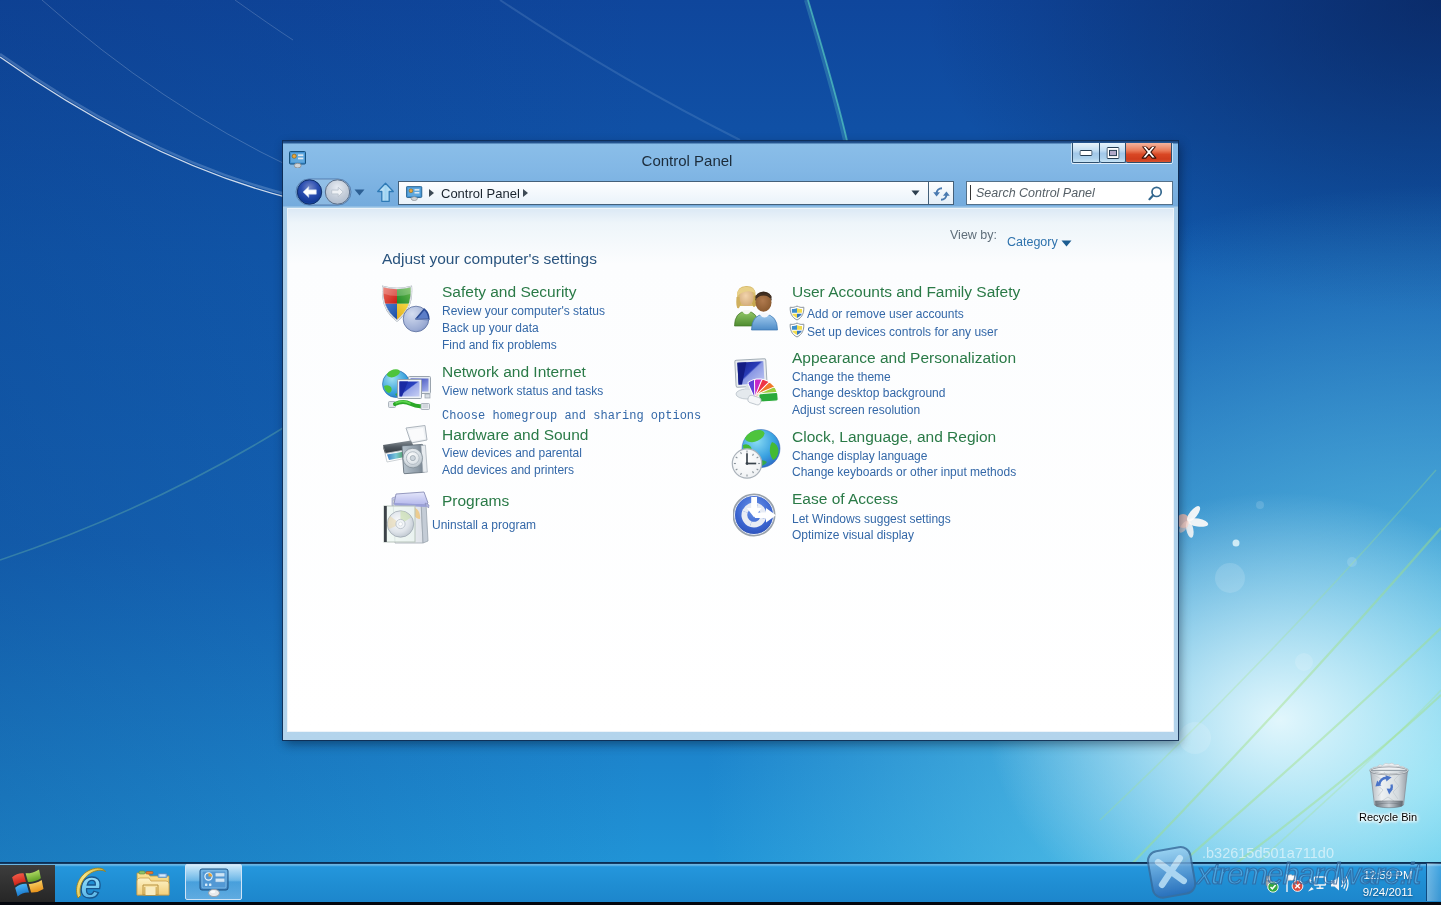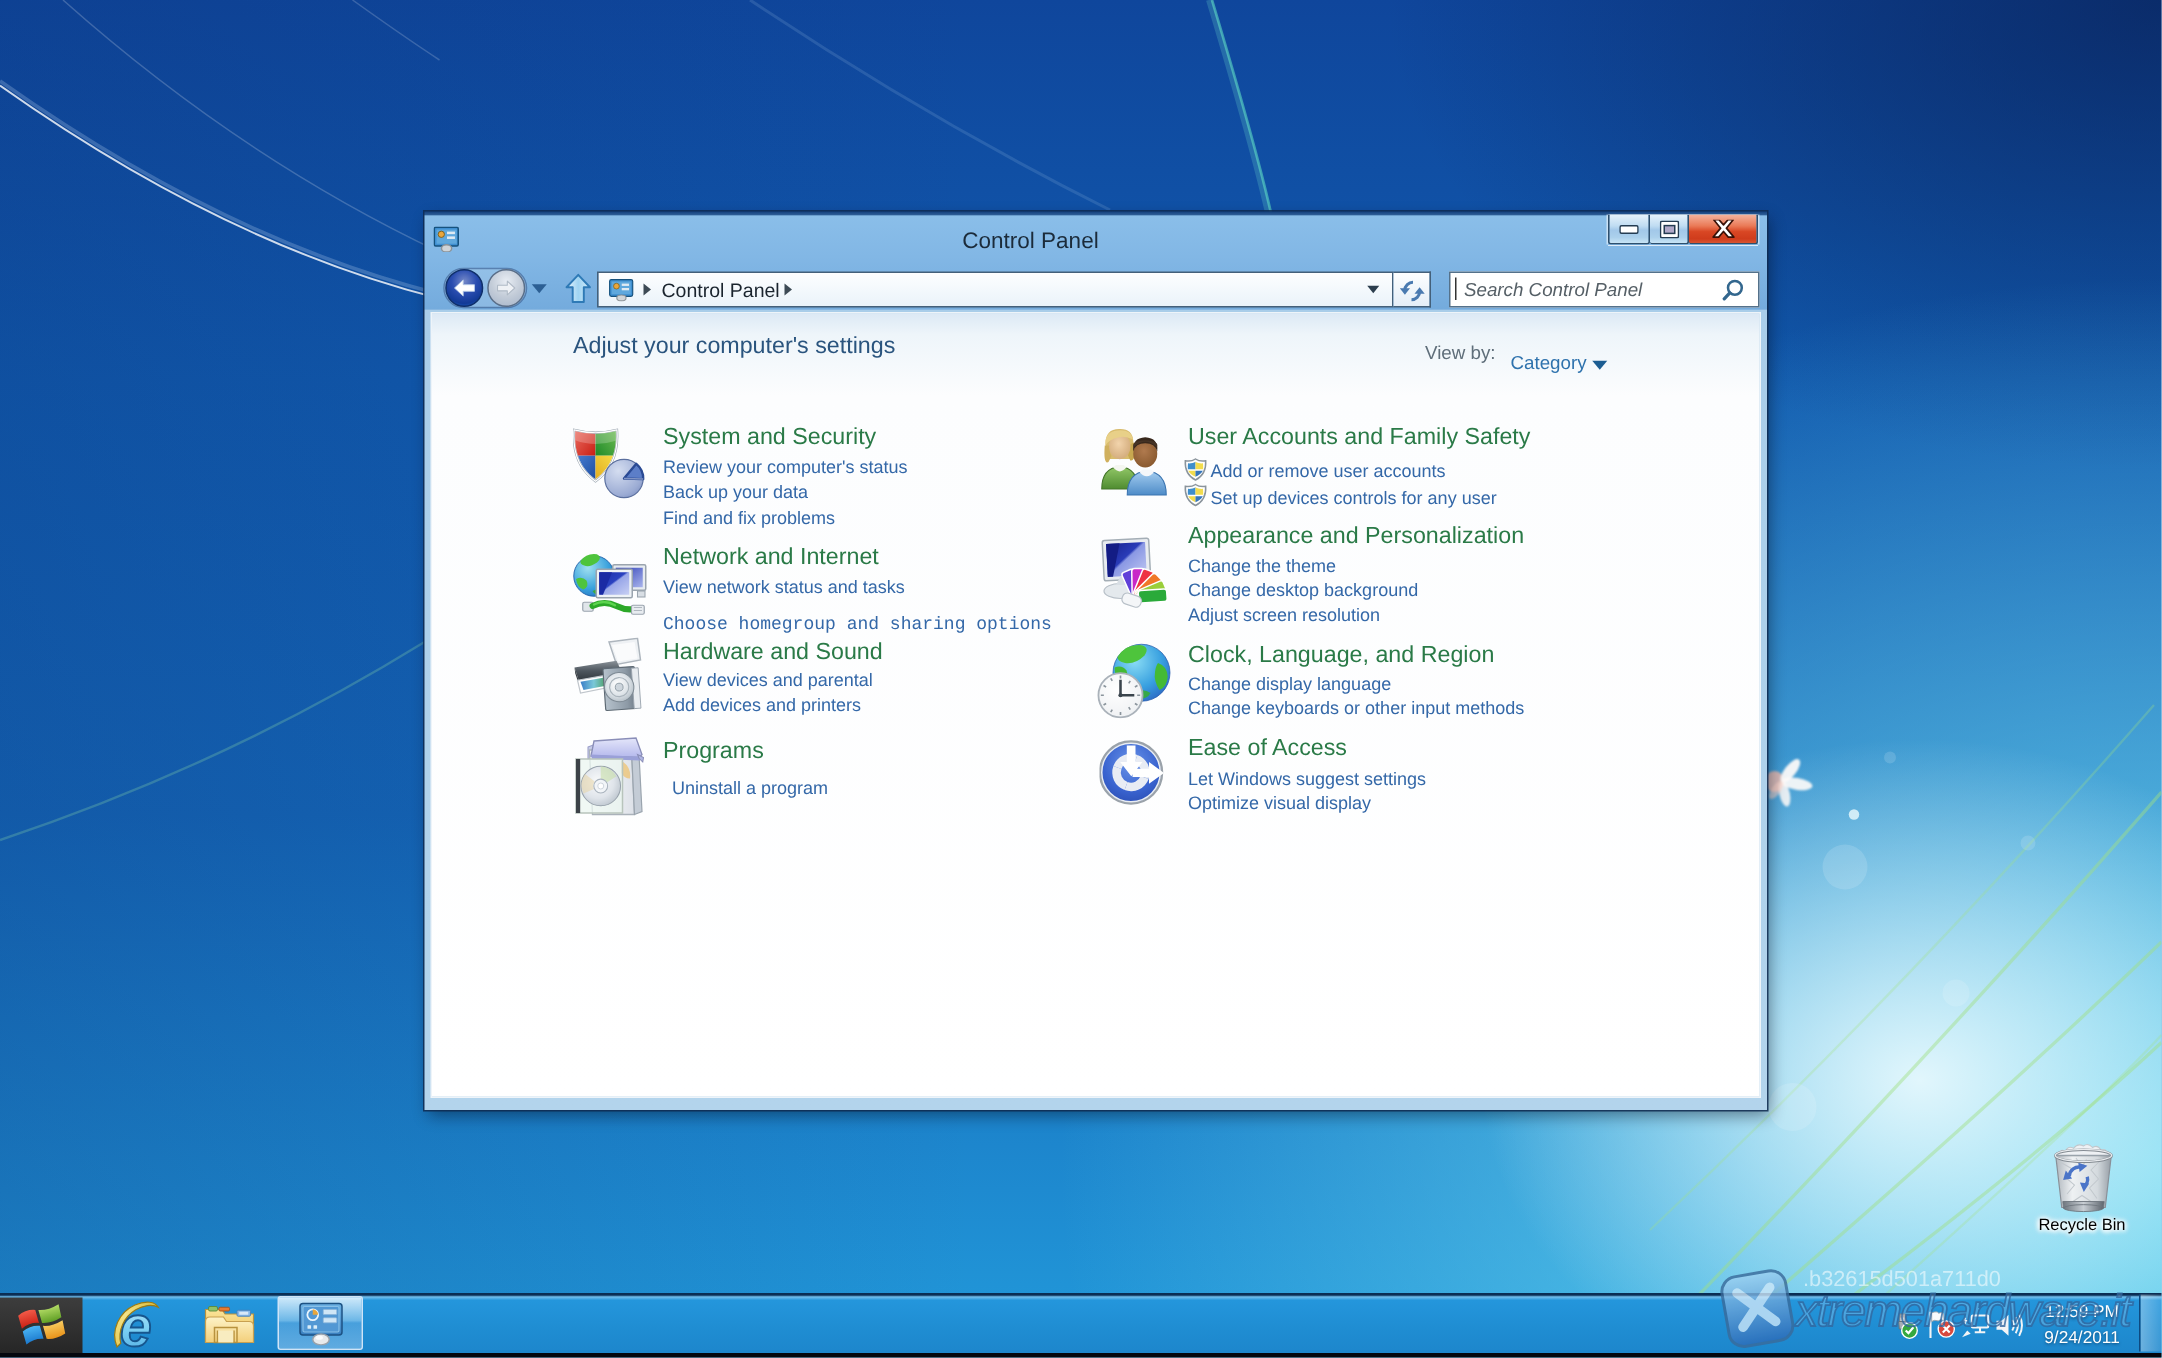--- a/index.html
+++ b/index.html
@@ -174,21 +174,21 @@
   </div>
   <div id="searchbox">
     <div style="position:absolute;left:3px;top:3px;width:1px;height:15px;background:#333;"></div>
     <div id="searchtxt">Search Control Panel</div>
     <svg class="abs" style="right:9px; top:4px;" width="15" height="15" viewBox="0 0 15 15">
       <circle cx="8.6" cy="5.9" r="4.6" fill="none" stroke="#33678e" stroke-width="1.7"></circle>
       <path d="M5.2,9.3 L1.5,13.2" stroke="#33678e" stroke-width="2.2" stroke-linecap="round"></path>
     </svg>
   </div>
   <div id="content">
-    <div class="h1" style="left:94px; top:14px;text-align:right;">Adjust your computer's settings</div>
+    <div class="h1" style="left:94px; top:42px;text-align:right;">Adjust your computer's settings</div>
     <div class="abs view" style="left:662px; top:20px; color:#5f6e7a;">View by:</div>
     <div class="abs view" style="left:719px; top:27px; color:#2e72ad;">Category</div>
     <svg class="abs" style="left:773px; top:31px;" width="11" height="7" viewBox="0 0 11 7">
         <path d="M0.5,0.5 L10.5,0.5 L5.5,6.5 Z" fill="#1c5d92"></path>
       </svg>
 
     <svg class="abs" style="left:94px; top:74px;" width="52" height="52" viewBox="0 0 52 52">
       <defs>
         <linearGradient id="sred" x1="0" y1="0" x2="1" y2="1">
             <stop offset="0" stop-color="#f0776a"></stop>
@@ -221,21 +221,21 @@
         <rect x="0" y="0" width="15" height="20.8" fill="url(#sred)"></rect>
         <rect x="15" y="0" width="16" height="20.8" fill="url(#sgrn)"></rect>
         <rect x="0" y="20.8" width="15" height="18" fill="url(#sblu)"></rect>
         <rect x="15" y="20.8" width="16" height="18" fill="url(#syel)"></rect>
         <path d="M0,0 L31,0 L31,10 Q15,16 0,10 Z" fill="rgba(255,255,255,0.22)"></path>
       </g>
       <circle cx="34" cy="36" r="12.8" fill="url(#pied)" stroke="#5a6f9e" stroke-width="0.8"></circle>
       <path d="M34,36 L42.2,26.2 A12.8,12.8 0 0 1 46.8,36.4 Z" fill="#5c7ec8" stroke="#2a4a94" stroke-width="1.6" stroke-linejoin="round"></path>
       <path d="M34,36 L46.8,36.4" stroke="#8094c4" stroke-width="1"></path>
     </svg>
-    <div class="cath" style="left:154px; top:75px;">System and Security</div>
+    <div class="cath" style="left:154px; top:75px;">Safety and Security</div>
     <div class="lnk" style="left:154px; top:95.5px;">Review your computer's status</div>
     <div class="lnk" style="left:154px; top:112.5px;">Back up your data</div>
     <div class="lnk" style="left:154px; top:129.5px;">Find and fix problems</div>
 
     <svg class="abs" style="left:93px; top:155px;" width="52" height="52" viewBox="0 0 52 52">
       <defs>
         <radialGradient id="globeg" cx="0.35" cy="0.3" r="0.95">
             <stop offset="0" stop-color="#9fe0f0"></stop>
             <stop offset="0.55" stop-color="#38a0dc"></stop>
             <stop offset="1" stop-color="#1c5cb0"></stop>
@@ -344,21 +344,21 @@
         <rect x="3" y="15" width="31" height="36" fill="rgba(235,245,240,0.75)" stroke="#b8c4bc" stroke-width="1"></rect>
         <rect x="3" y="15" width="2.8" height="36" fill="#3c4248"></rect>
         <circle cx="19.5" cy="33" r="13.2" fill="url(#cdsil)" stroke="#98a2ac" stroke-width="0.7"></circle>
         <path d="M19.5,19.8 A13.2,13.2 0 0 1 30,26.5 L23,31 A5,5 0 0 0 19.5,29 Z" fill="#c8e0a8" opacity="0.6"></path>
         <path d="M9,25 A13.2,13.2 0 0 0 8,38 L15,35 A5,5 0 0 1 15.5,30 Z" fill="#e8d4a0" opacity="0.5"></path>
         <circle cx="19.5" cy="33" r="4.6" fill="#f2f5f8" stroke="#aab4be" stroke-width="0.7"></circle>
         <circle cx="19.5" cy="33" r="2" fill="#fff" stroke="#c2cad2" stroke-width="0.5"></circle>
       </g>
     </svg>
     <div class="cath" style="left:154px; top:284px;text-align:right;">Programs</div>
-    <div class="lnk" style="left:160px; top:309.5px;">Uninstall a program</div>
+    <div class="lnk" style="left:144px; top:309.5px;">Uninstall a program</div>
 
     <svg class="abs" style="left:445px; top:75px;" width="52" height="52" viewBox="0 0 52 52">
       <defs>
         <linearGradient id="grnsh" x1="0" y1="0" x2="0" y2="1">
             <stop offset="0" stop-color="#93c868"></stop>
             <stop offset="1" stop-color="#4f8c30"></stop>
           </linearGradient>
         <linearGradient id="blush" x1="0" y1="0" x2="0" y2="1">
             <stop offset="0" stop-color="#a4cdf0"></stop>
             <stop offset="1" stop-color="#4e8cc8"></stop>

